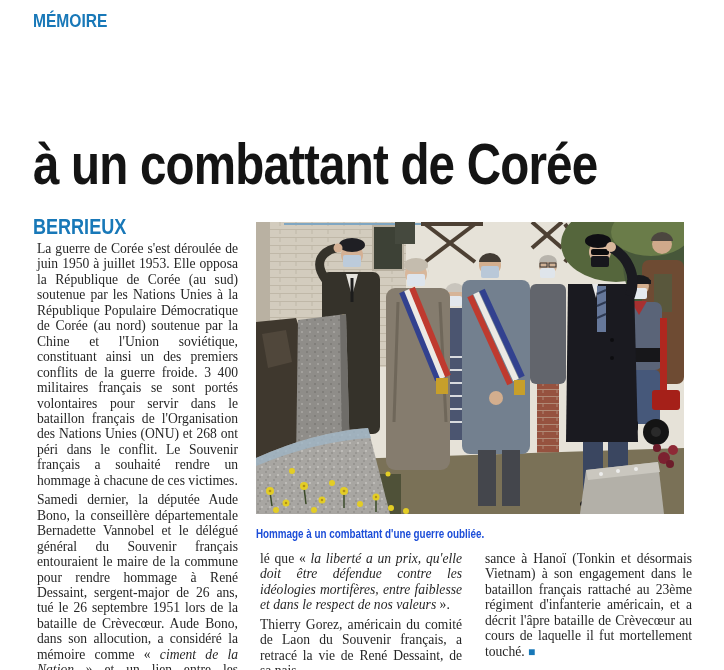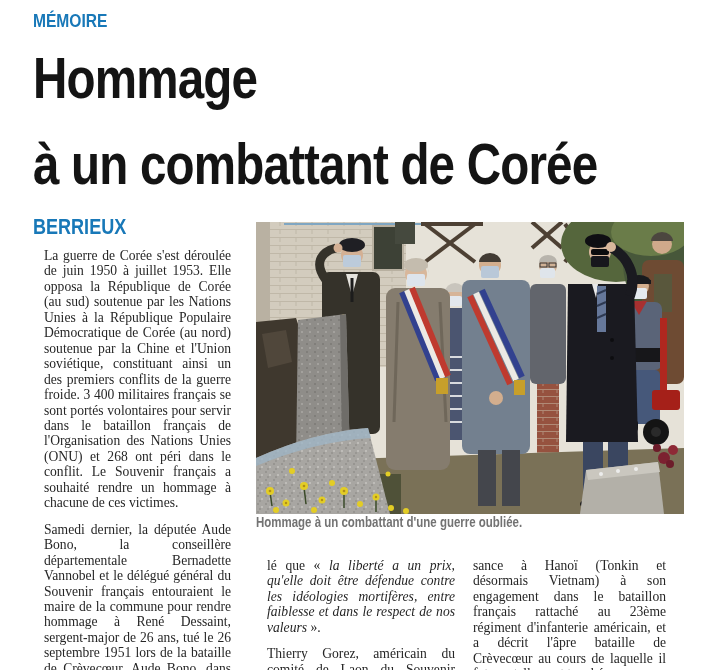--- a/index.html
+++ b/index.html
@@ -22,46 +22,43 @@
   .hl2 { top:119px;margin-top:16px; }
   .location {
     position:absolute; left:33px; top:214px; font-size:22px; color:var(--accent,#1878b8);
   }
   .col {
     position:absolute; font-size:13.6px; line-height:15.45px; color:#262626;
     text-align:justify; text-justify:inter-word;
   }
   .col1 { left:33px;  top:237px; width:209px; }
   .col2 { left:256px; top:547px; width:210px; }
-  .col3 { left:462px; top:547px; width:215px; }
-  .col p { margin:11px; }
+  .col3 { left:481px; top:547px; width:215px; }
+  .col p { margin:4px; }
   .it { font-style:italic; }
   .endmark { color:var(--accent,#1878b8); font-size:12px; }
   .photo {
     position:absolute; left:256px; top:222px; width:428px; height:292px; margin:0;
     background:#d8d2c6;
   }
   .photo svg { display:block; }
   .caption {
-    position:absolute; left:256px; top:514px; width:430px;
-    font-size:14px; color:#737373;
+    position:absolute; left:256px; top:527px; width:430px;
+    font-size:12px; color:#1d4ed8;
   }
 </style>
 </head>
 <body>
 
 <div class="page">
 
   <div class="kicker">
     <span class="cond">MÉMOIRE</span>
   </div>
 
-  <div class="hl hl1">
-    <span class="cond">Hommage</span>
-  </div>
   <div class="hl hl2">
     <span class="cond">à un combattant de Corée</span>
   </div>
 
   <div class="location">
     <span class="cond">BERRIEUX</span>
   </div>
 
   <div class="col col1">
     <p><span>La guerre de Corée s'est déroulée de juin 1950 à juillet 1953. Elle opposa la République de Corée (au sud) soutenue par les Nations Unies à la République Populaire Démocratique de Corée (au nord) soutenue par la Chine et l'Union soviétique, constituant ainsi un des premiers conflits de la guerre froide. 3&nbsp;400 militaires français se sont portés volontaires pour servir dans le bataillon français de l'Organisation des Nations Unies (ONU) et 268 ont péri dans le conflit. Le Souvenir français a souhaité rendre un hommage à chacune de ces victimes.</span></p>

